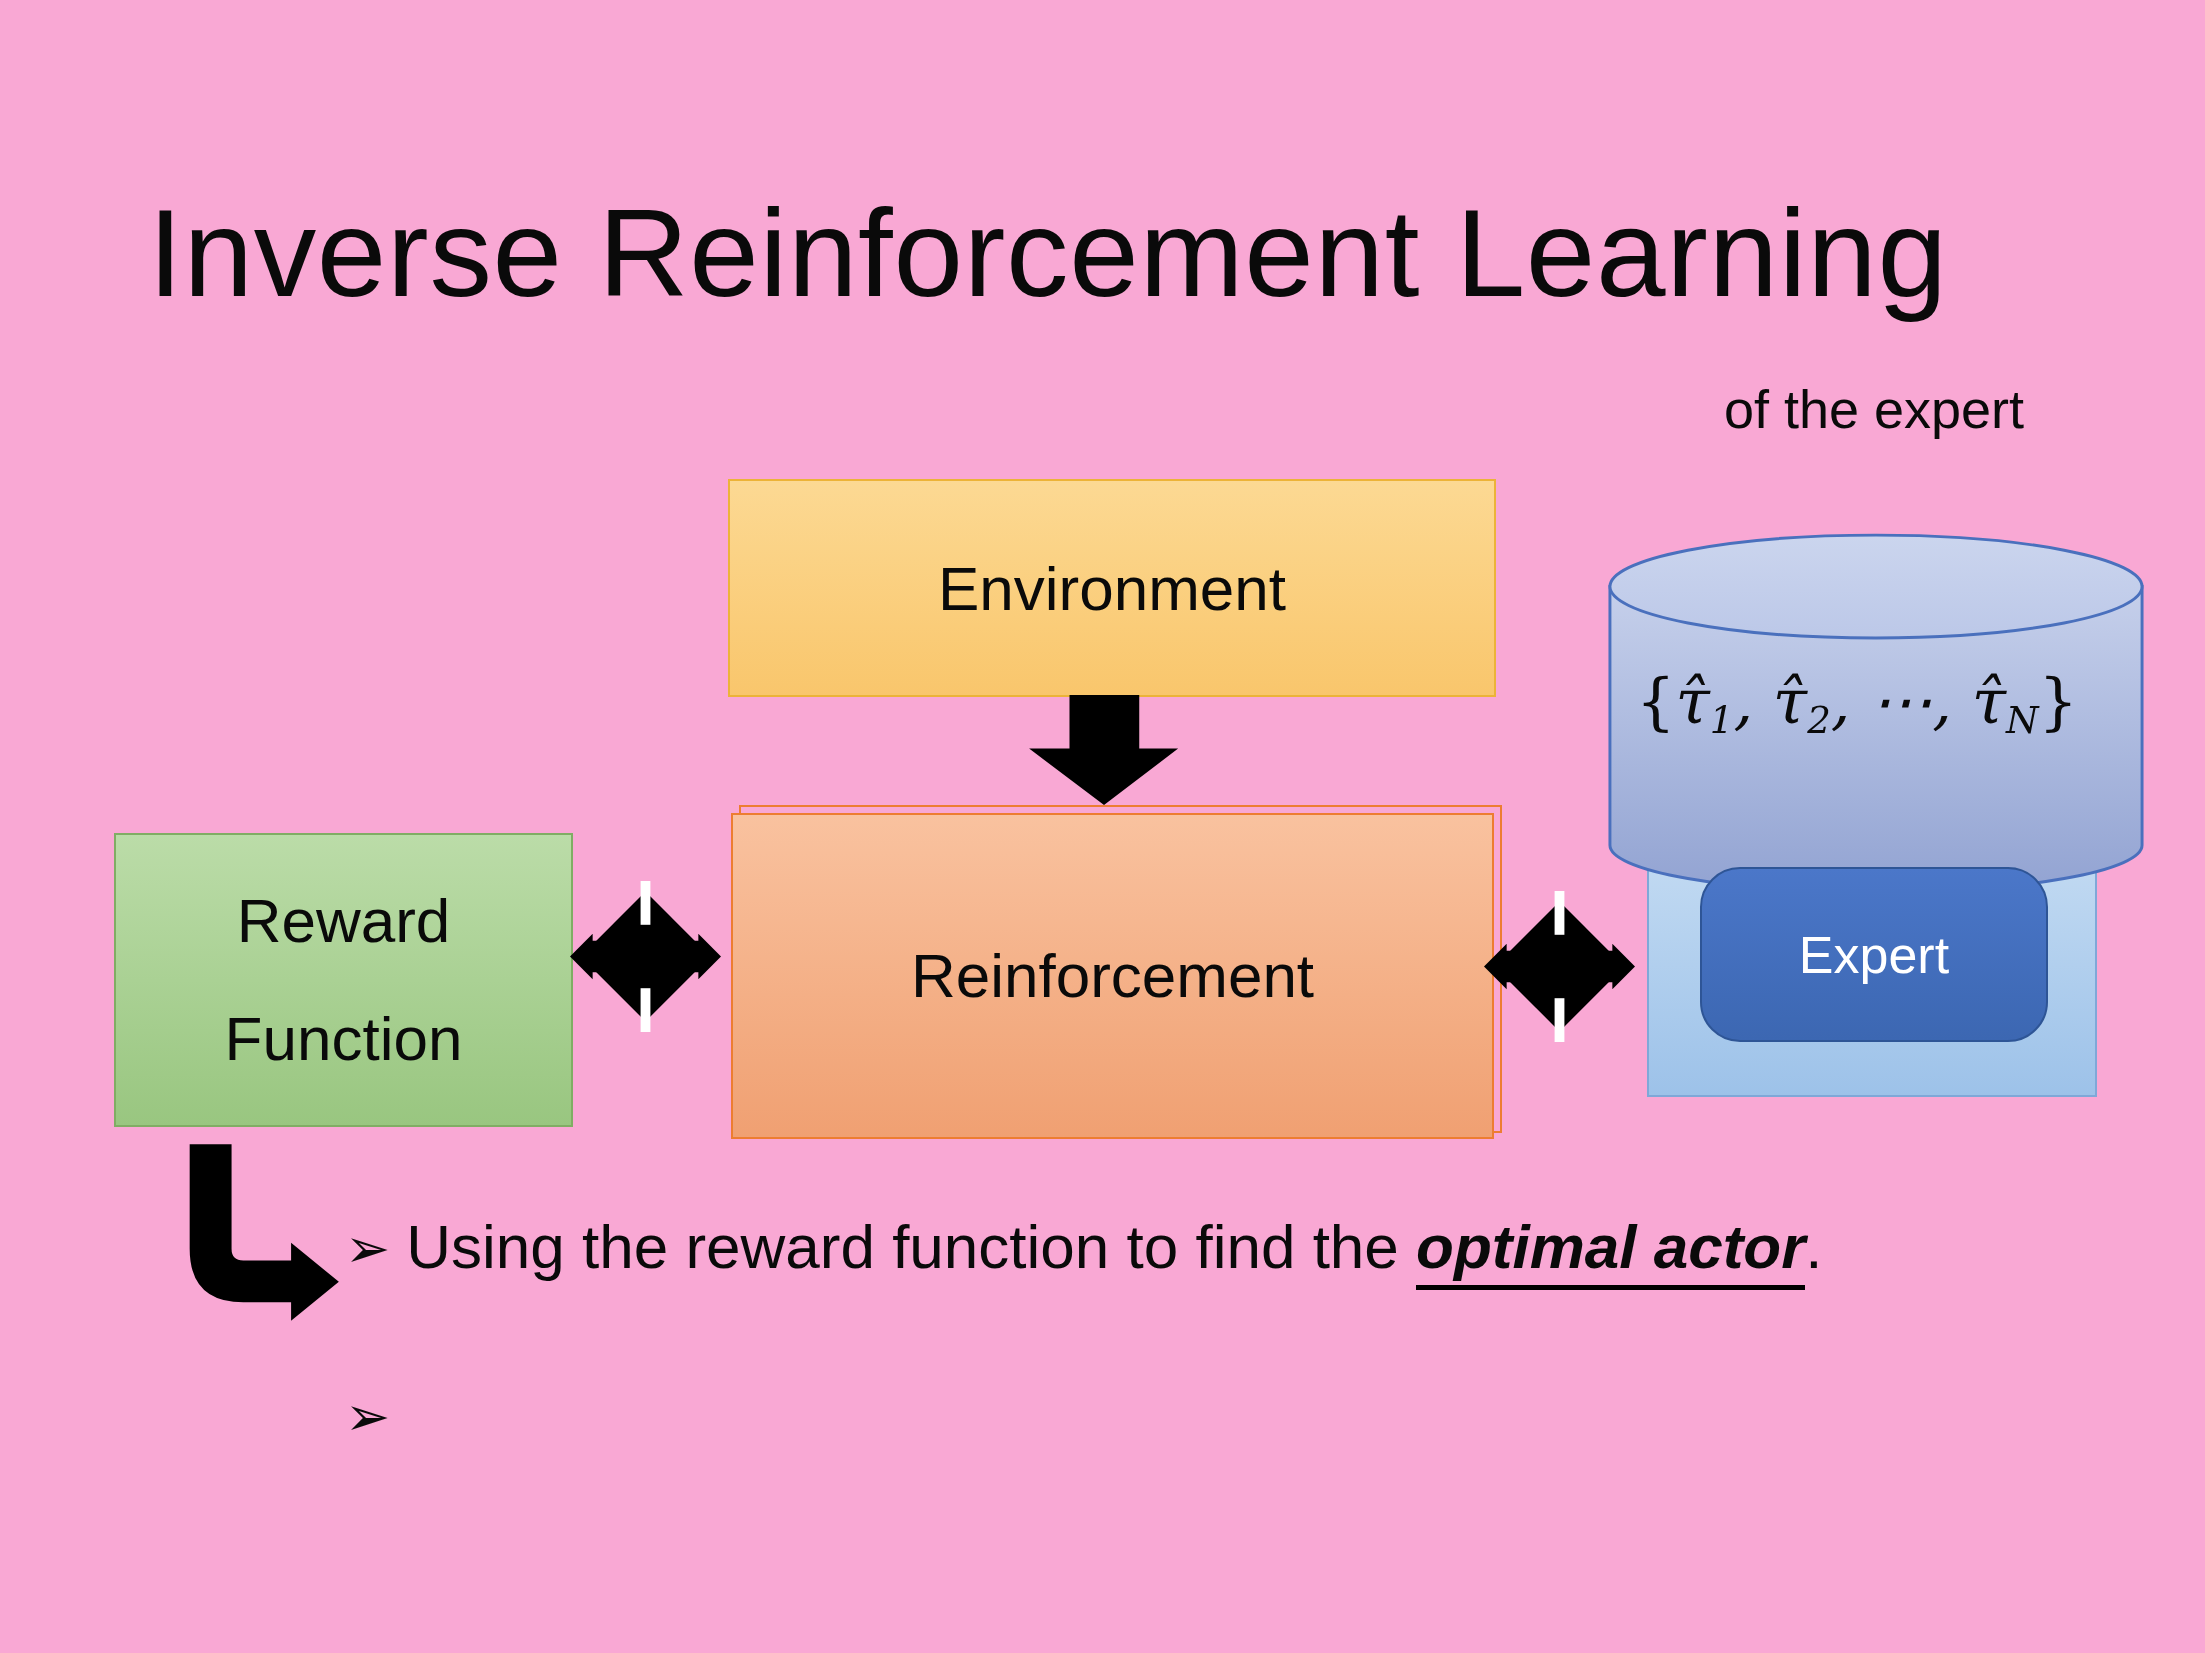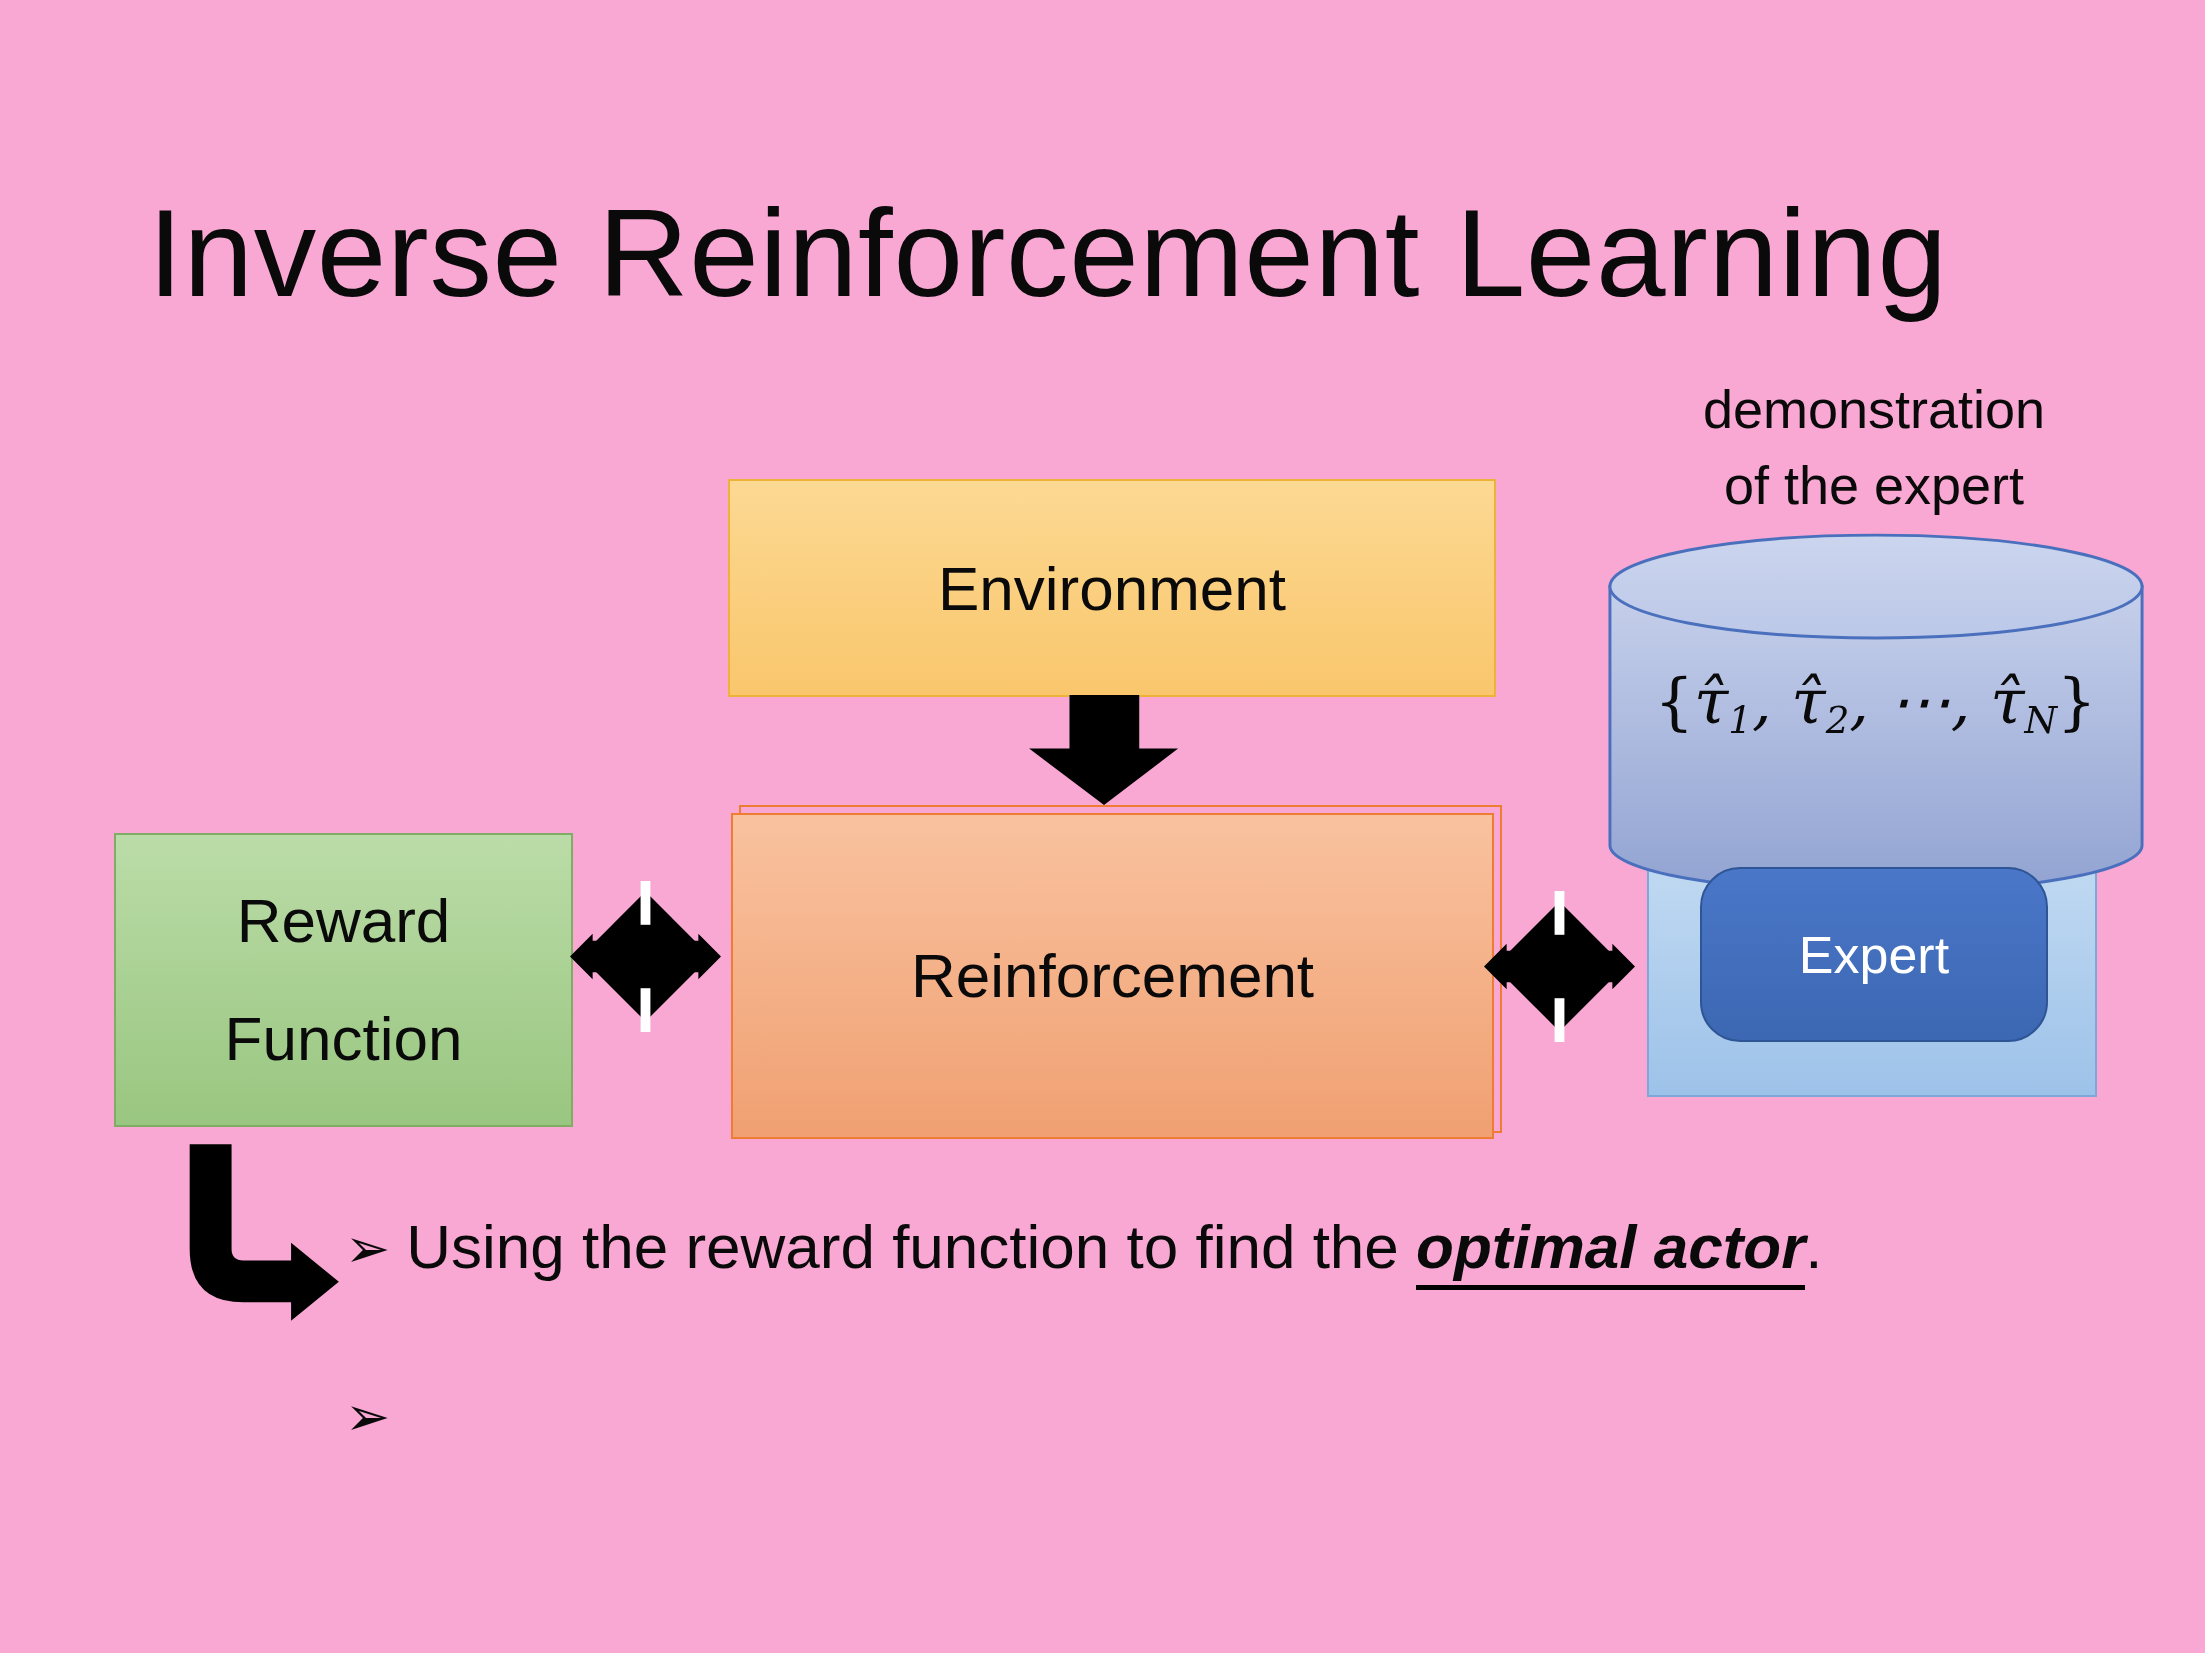--- a/index.html
+++ b/index.html
@@ -58,21 +58,21 @@
   .expert-button{
     left:1700px;top:867px;width:348px;height:175px;
     border:2.9px solid #2E5596;border-radius:40px;
     background:linear-gradient(180deg,#4B77C9 0%,#3C67B2 100%);
   }
   .expert-button .box-label{font-size:52px;color:#ffffff;}
 
   .cylinder-svg{left:1607px;top:529px;}
 
   .formula{
-    left:1636px;top:665px;width:479px;text-align:center;
+    left:1636px;top:665px;width:479px;
     font-family:"DejaVu Serif", serif;font-style:italic;
     font-size:62px;color:#0a0a0a;white-space:nowrap;
   }
   .formula sub{
     font-size:0.6em;font-style:italic;vertical-align:-0.28em;letter-spacing:0;
   }
   .formula .brace{font-style:normal;}
 
   .bullet-row{display:flex;align-items:flex-start;color:#0a0a0a;}
   .bullet1{left:345px;top:1211px;width:1801px;font-size:62px;line-height:1.15;}
@@ -86,21 +86,20 @@
   }
 </style>
 </head>
 <body>
 
 <div class="slide">
 
   <div class="abs page-title">Inverse Reinforcement Learning</div>
 
   <div class="abs demo-label">
-    <span style="display:block">demonstration</span>
     <span style="display:block">of the expert</span>
   </div>
 
   <div class="abs box env-box">
     <div class="box-label">Environment</div>
   </div>
 
   <svg class="abs" style="left:1026px;top:692px" width="156" height="116" viewBox="0 0 212 158">
     <polygon points="59,4 154,4 154,77 207,77 106,154 4,77 59,77" fill="#000000"></polygon>
   </svg>

